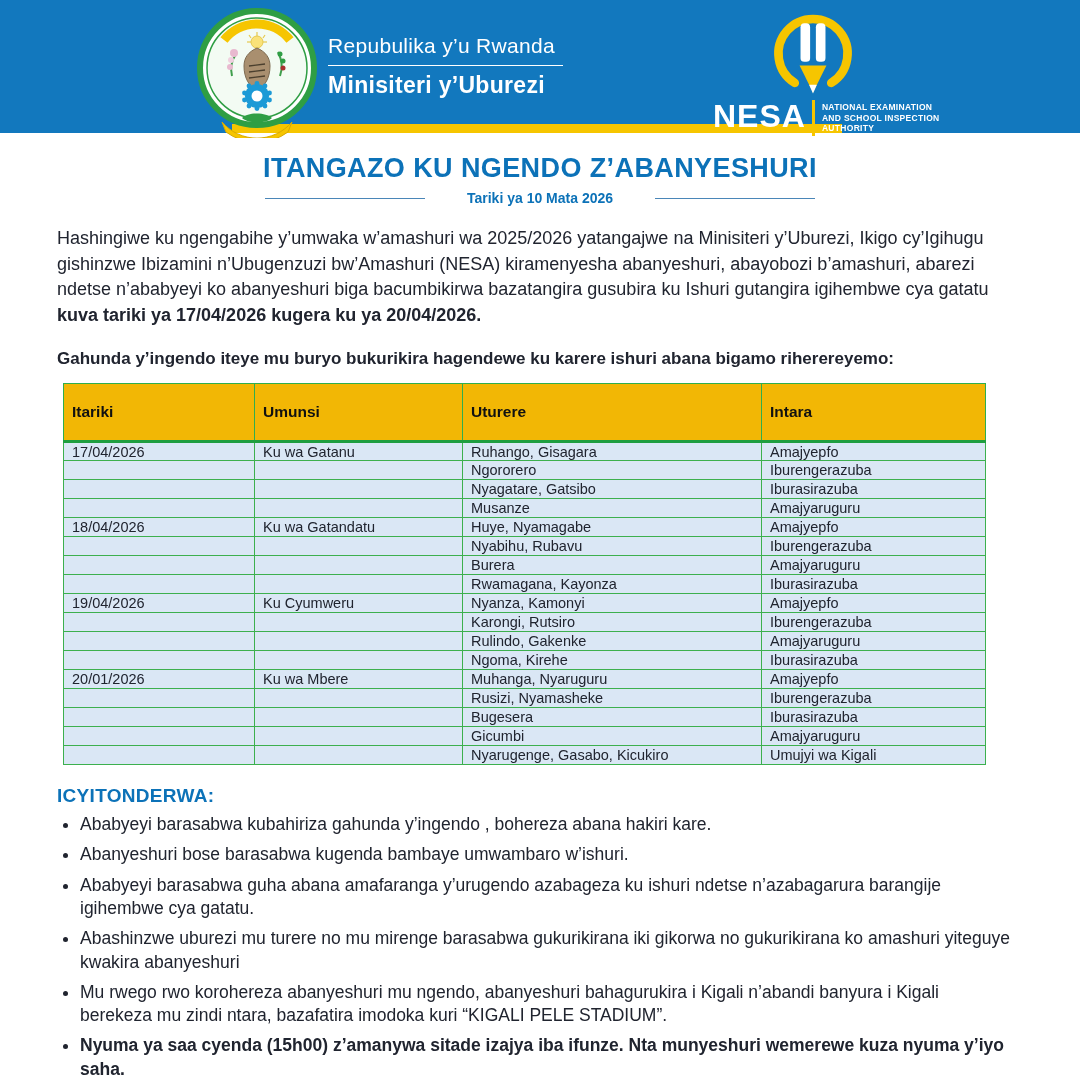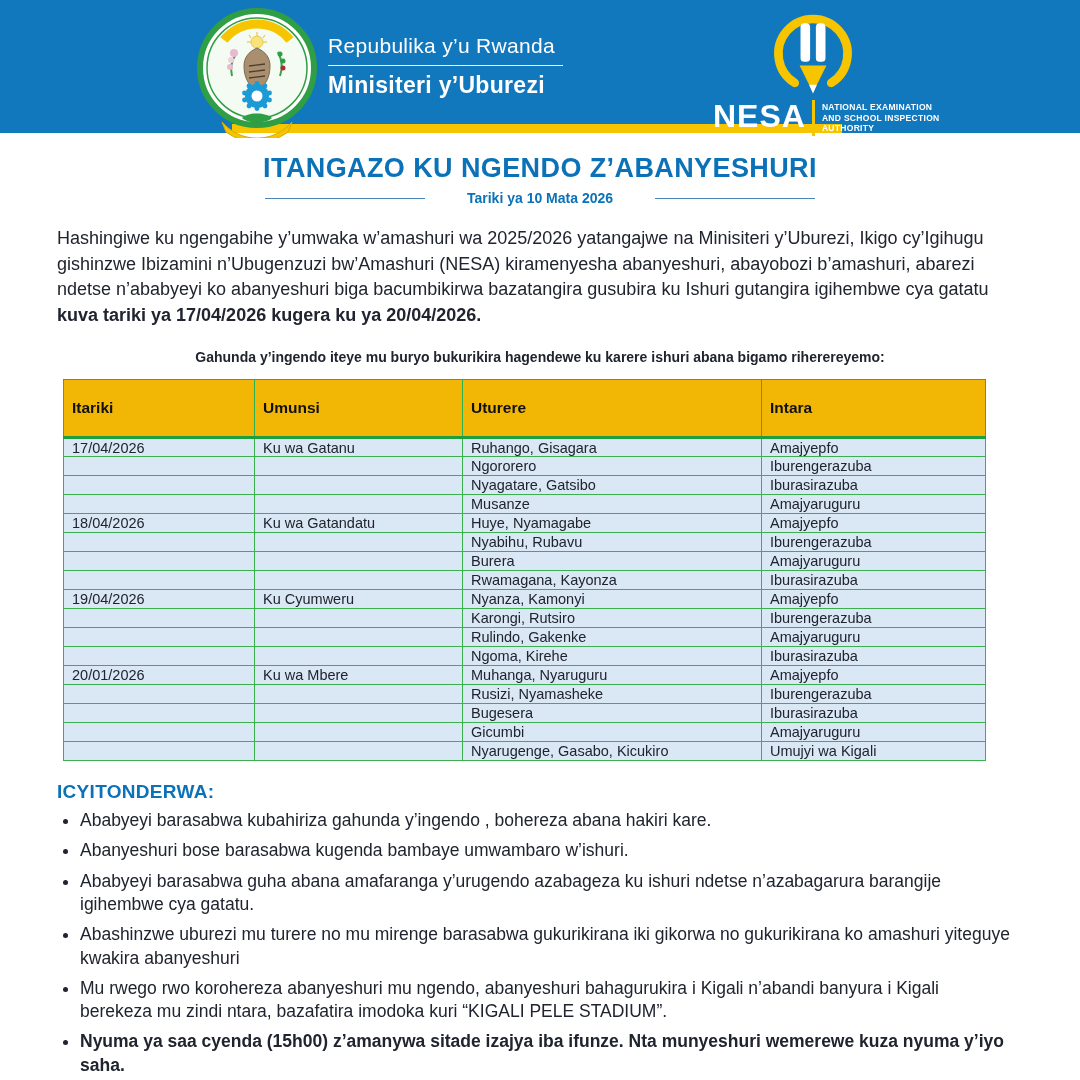--- a/index.html
+++ b/index.html
@@ -29,21 +29,21 @@
   .stripe.bottom .seg-blue-l { width:225px; }
   .stripe.bottom .seg-yellow { width:611px; }
 
   
   main { flex:1; background:#ffffff; color:#20242f; }
   .title { text-align:center; margin-top:20px; font-size:27px; font-weight:700; color:#0c72b8; letter-spacing:0.4px; }
   .date-row { display:flex; align-items:center; justify-content:center; gap:42px; margin-top:6px; color:#0c72b8; font-size:14px; font-weight:600; }
   .date-row .dline { width:160px; border-top:1.5px solid #4a86b8; }
   .para { margin:20px 57px 0 57px; font-size:18px; line-height:1.42; }
   .para b { font-weight:700; }
-  .schedule-intro { margin:21px 57px 0 57px; font-size:14px; font-weight:700;text-align:center; }
+  .schedule-intro { margin:21px 57px 0 57px; font-size:17px; font-weight:700; }
 
   table { border-collapse:collapse; margin:14px 0 0 63px; table-layout:fixed; width:922px; }
   col.c1{width:191px;} col.c2{width:208px;} col.c3{width:299px;} col.c4{width:224px;}
   th { background:#f2b705; color:#111111; text-align:left; font-size:15.5px; font-weight:700; padding:19px 8px; height:23px; border:1px solid #2fae4e; border-bottom:3px solid #1e9e40; }
   td { background:#dae7f5; font-size:14.5px; padding:0 8px; height:19px; border:1px solid #3cb04e; white-space:nowrap; overflow:hidden; }
 
   .notes-heading { margin:20px 0 6px 57px; color:#0c72b8; font-size:19px; font-weight:700; letter-spacing:0.3px; }
   .notes-list { margin:0 57px 0 80px; max-width:930px; }
   .notes-list li { font-size:17.5px; line-height:1.33; margin-bottom:7px; }
   .notes-list li.bold { font-weight:700; }

